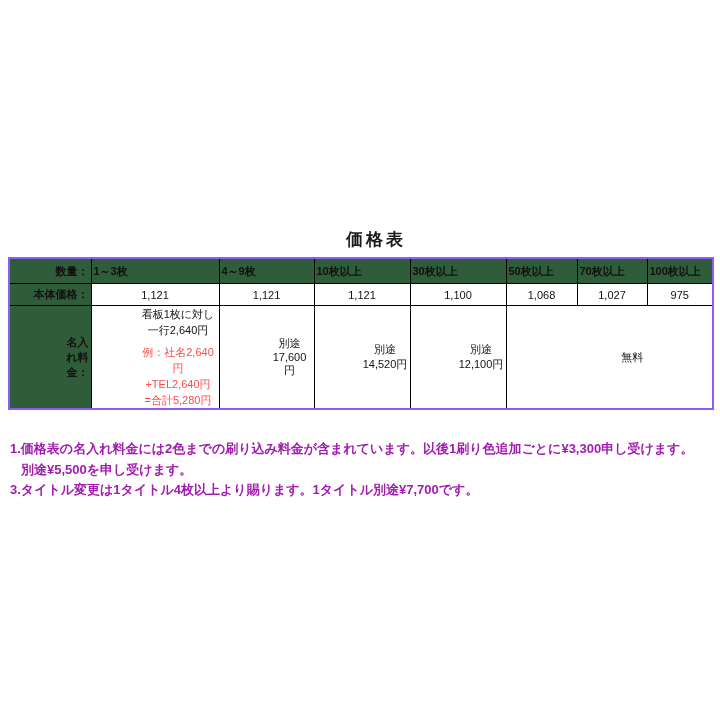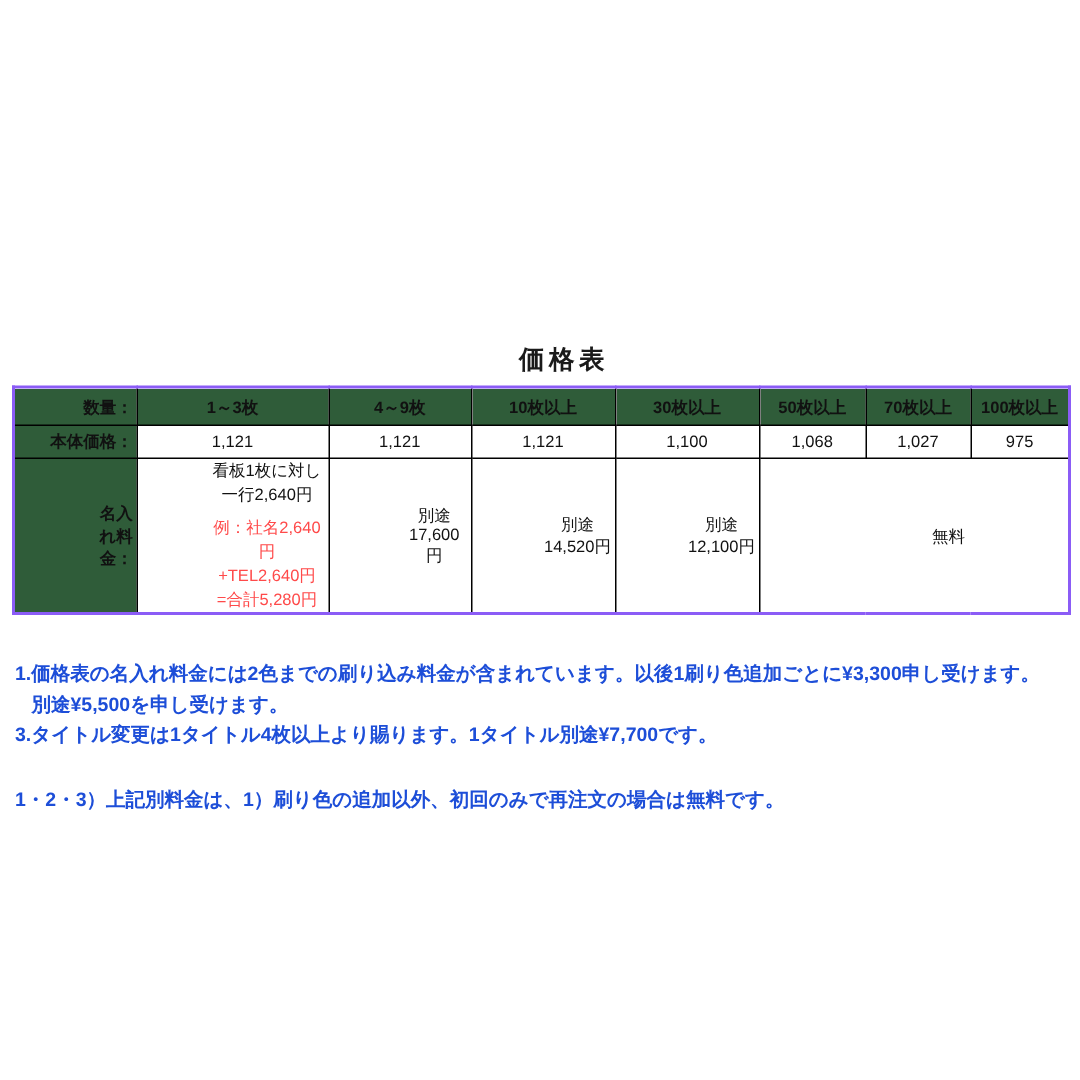--- a/index.html
+++ b/index.html
@@ -46,28 +46,28 @@
   tr.r-fee     td { height: 96px; padding-left: 48px; }
   td.g {
     background: #2f5c39;
     color: #ffffff;
     font-weight: bold;
   }
   td.lbl {
     text-align: right;
     padding-right: 6px;
   }
-  td.hdr { text-align: center; }
+  td.hdr { text-align: left; }
   td.val { text-align: center; }
   td.fee-detail { text-align: center; line-height: 16px; padding-top: 6px; padding-bottom: 6px; vertical-align: top; }
   .example { color: #ff4a4a; margin-top: 6px; }
   .notes {
     position: absolute;
     top: 439px; left: 10px; right: 8px;
-    color: #1d4ed8;
+    color: #a21caf;
     font-weight: bold;
     font-size: 13px;
     line-height: 20.5px;
   }
   .note.indent { padding-left: 11px; }
   .note.gap-before { margin-top: 22px; }
 </style>
 </head>
 <body>
 
@@ -123,16 +123,15 @@
         <td class="val">別途12,100円</td>
         <td class="val" colspan="3">無料</td>
       </tr>
     </tbody>
   </table>
 
   <div class="notes">
     <div class="note">1.価格表の名入れ料金には2色までの刷り込み料金が含まれています。以後1刷り色追加ごとに¥3,300申し受けます。</div>
     <div class="note indent">別途¥5,500を申し受けます。</div>
     <div class="note">3.タイトル変更は1タイトル4枚以上より賜ります。1タイトル別途¥7,700です。</div>
-    <div class="note gap-before">1・2・3）上記別料金は、1）刷り色の追加以外、初回のみで再注文の場合は無料です。</div>
   </div>
 
 </div>
 
 </body></html>

